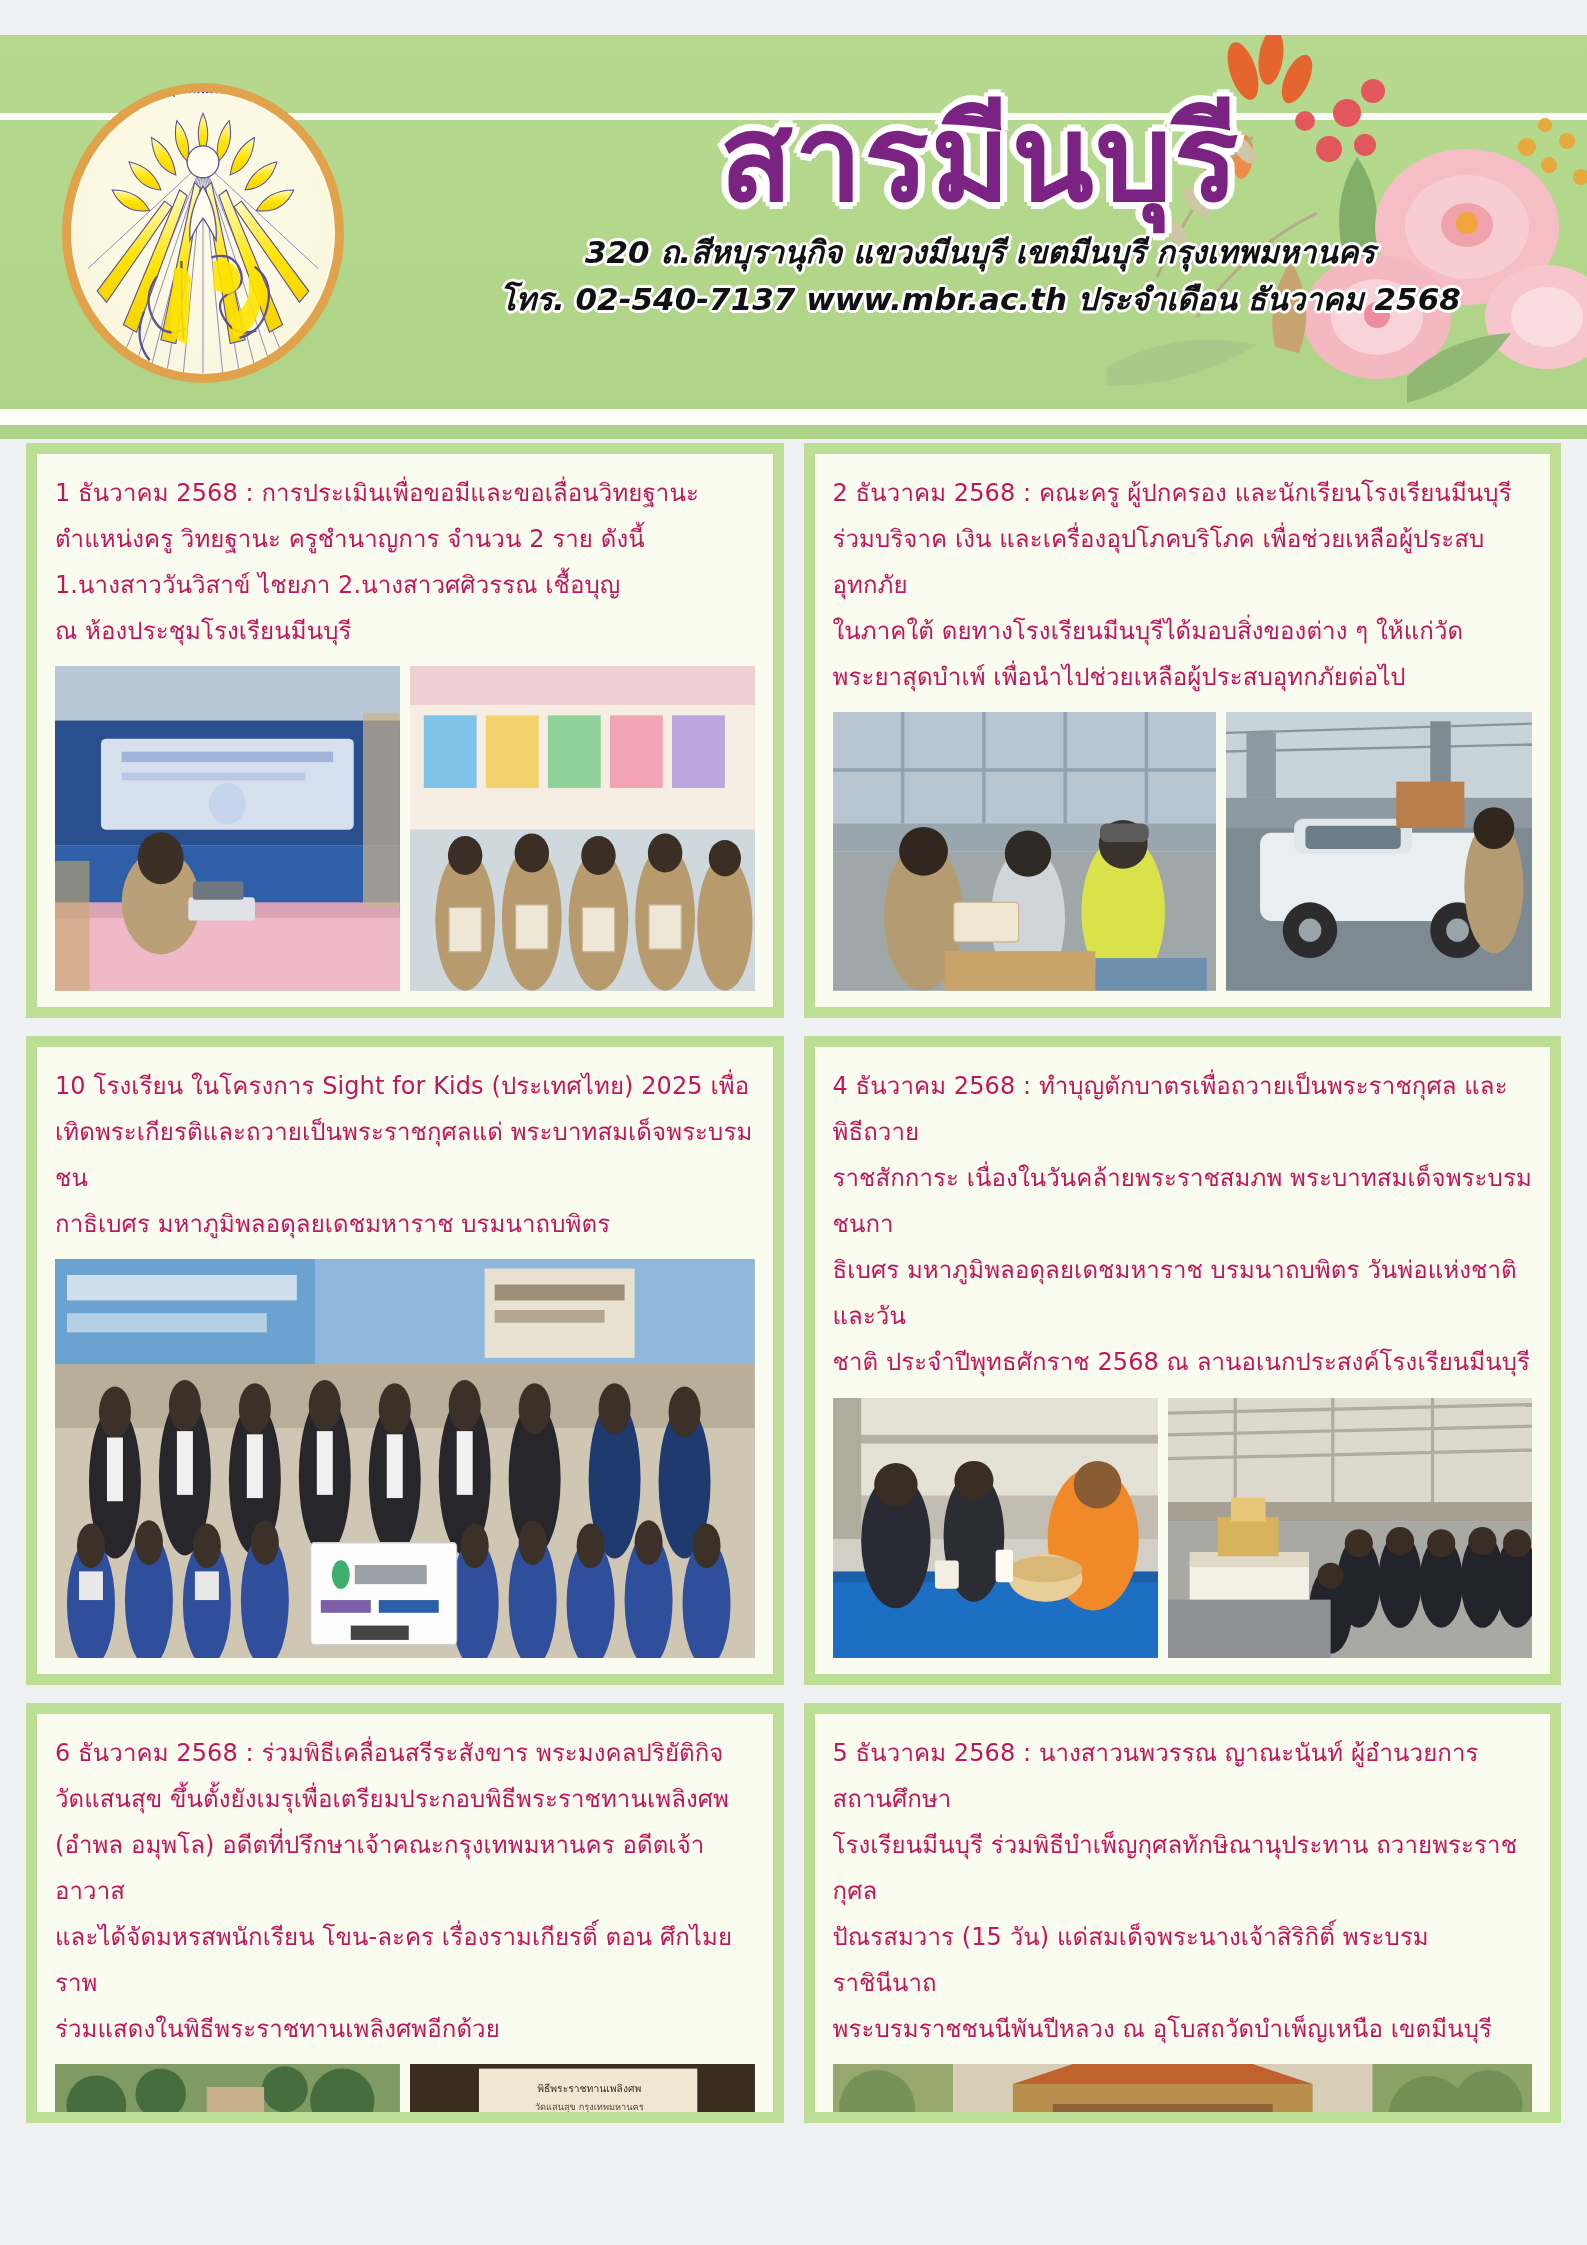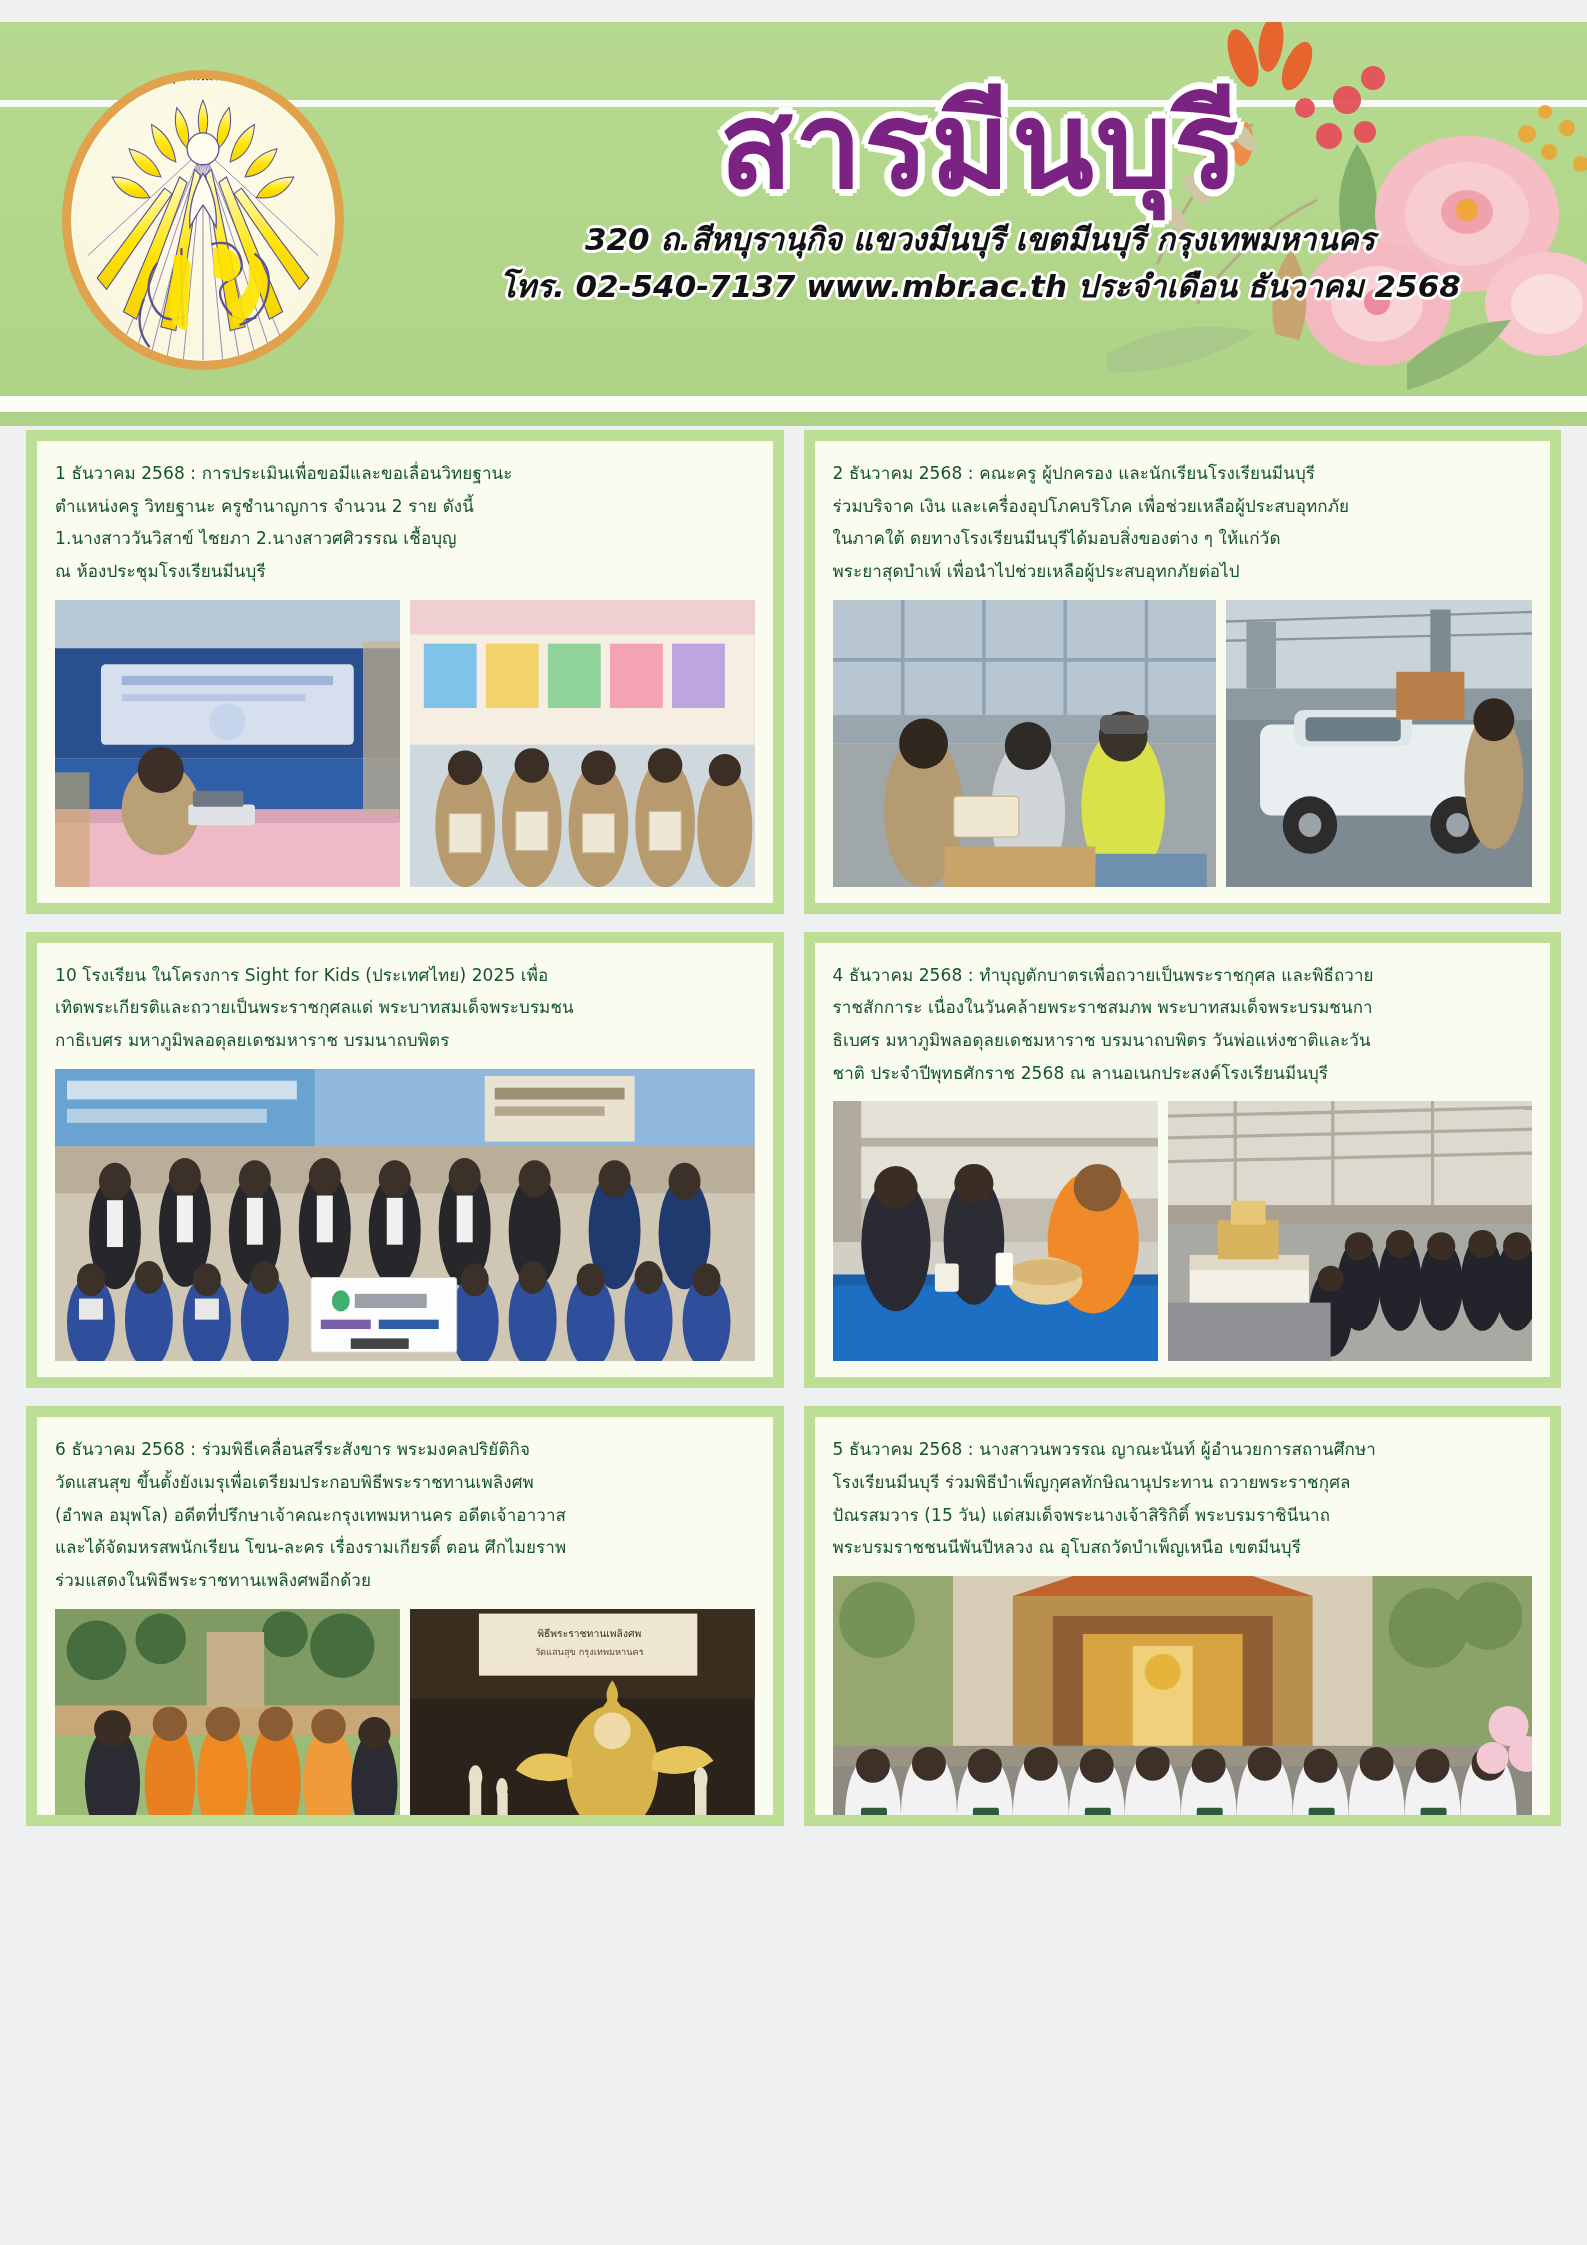--- a/index.html
+++ b/index.html
@@ -8,21 +8,21 @@
     background: #eef0f2;
     font-family: "DejaVu Sans", "Liberation Sans", sans-serif;
     overflow: hidden;
   }
   #page { position: relative; width: 1587px; height: 2245px; background: #eef0f2; }
 
   
   .header {
     position: relative;
     width: 1587px; height: 404px;
-    margin-top: 22px;
+    margin-top: 35px;
     background: linear-gradient(180deg,#b6d98f 0%, #b2d78a 55%, #aed287 100%);
     overflow: hidden;
   }
   .header-stripe {
     position: absolute; left: 0; top: 78px; width: 1587px; height: 7px;
     background: #ffffff; opacity: .92;
   }
   .header-stripe2 {
     position: absolute; left: 0; top: 374px; width: 1587px; height: 16px;
     background: #fdfdf8;
@@ -90,23 +90,23 @@
   }
   .card {
     background: #fbfcf0;
     border: 11px solid #bcdf95;
     padding: 16px 18px 16px 18px;
     display: flex; flex-direction: column;
     overflow: hidden;
   }
   .card-text {
     font-family: "DejaVu Sans", "Liberation Sans", sans-serif;
-    font-size: 17px;
+    font-size: 24px;
     line-height: 1.92;
-    color: #14532d;
+    color: #be185d;
     letter-spacing: .1px;
   }
   .card-photos {
     margin-top: 12px;
     display: flex; gap: 10px;
     flex: 1 1 auto;
   }
   .photo { position: relative; overflow: hidden; background: #ccc; }
   .photo svg { display: block; width: 100%; height: 100%; }
   .r3-left.card { height: 420px; }

